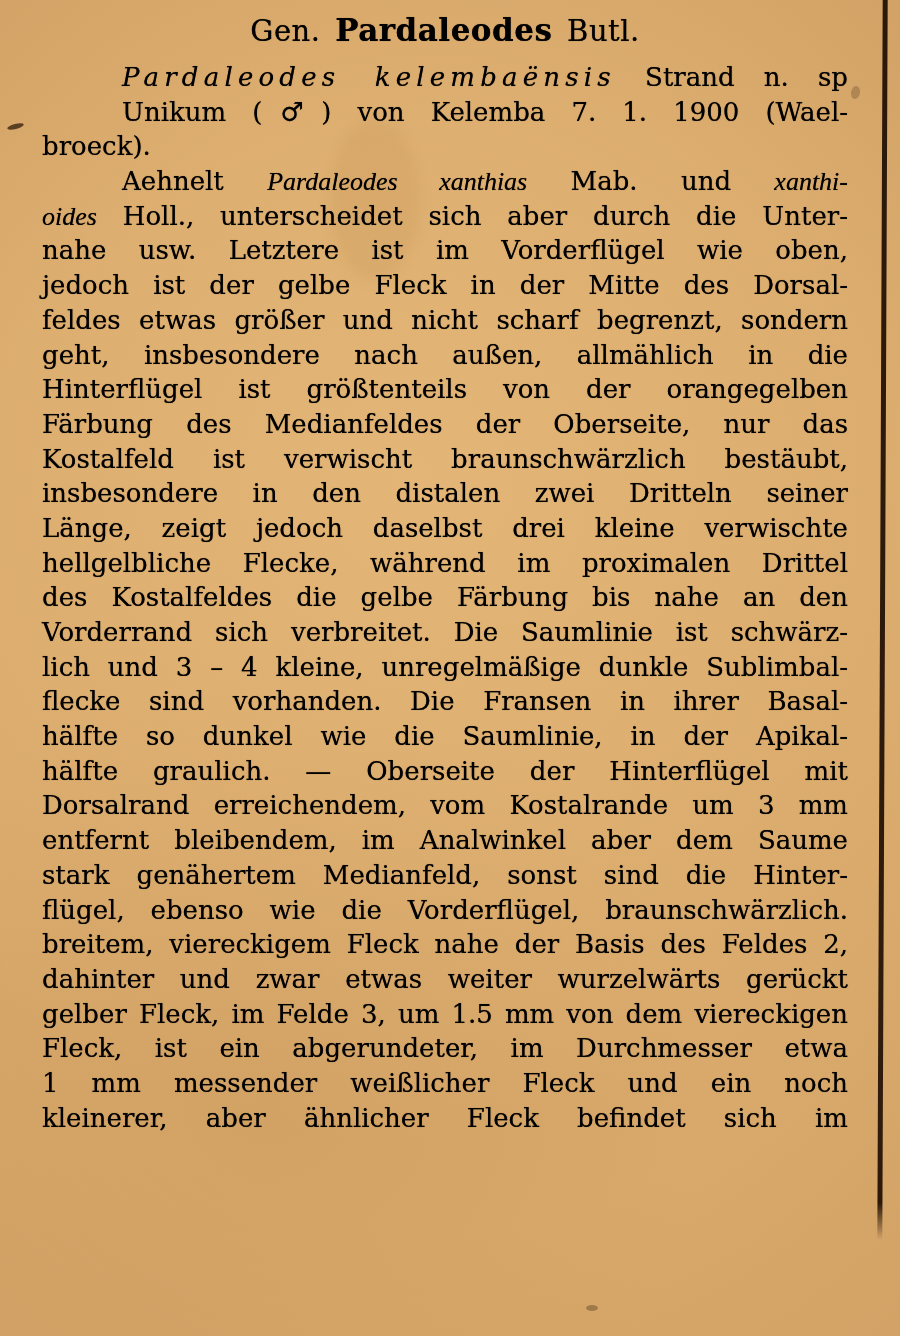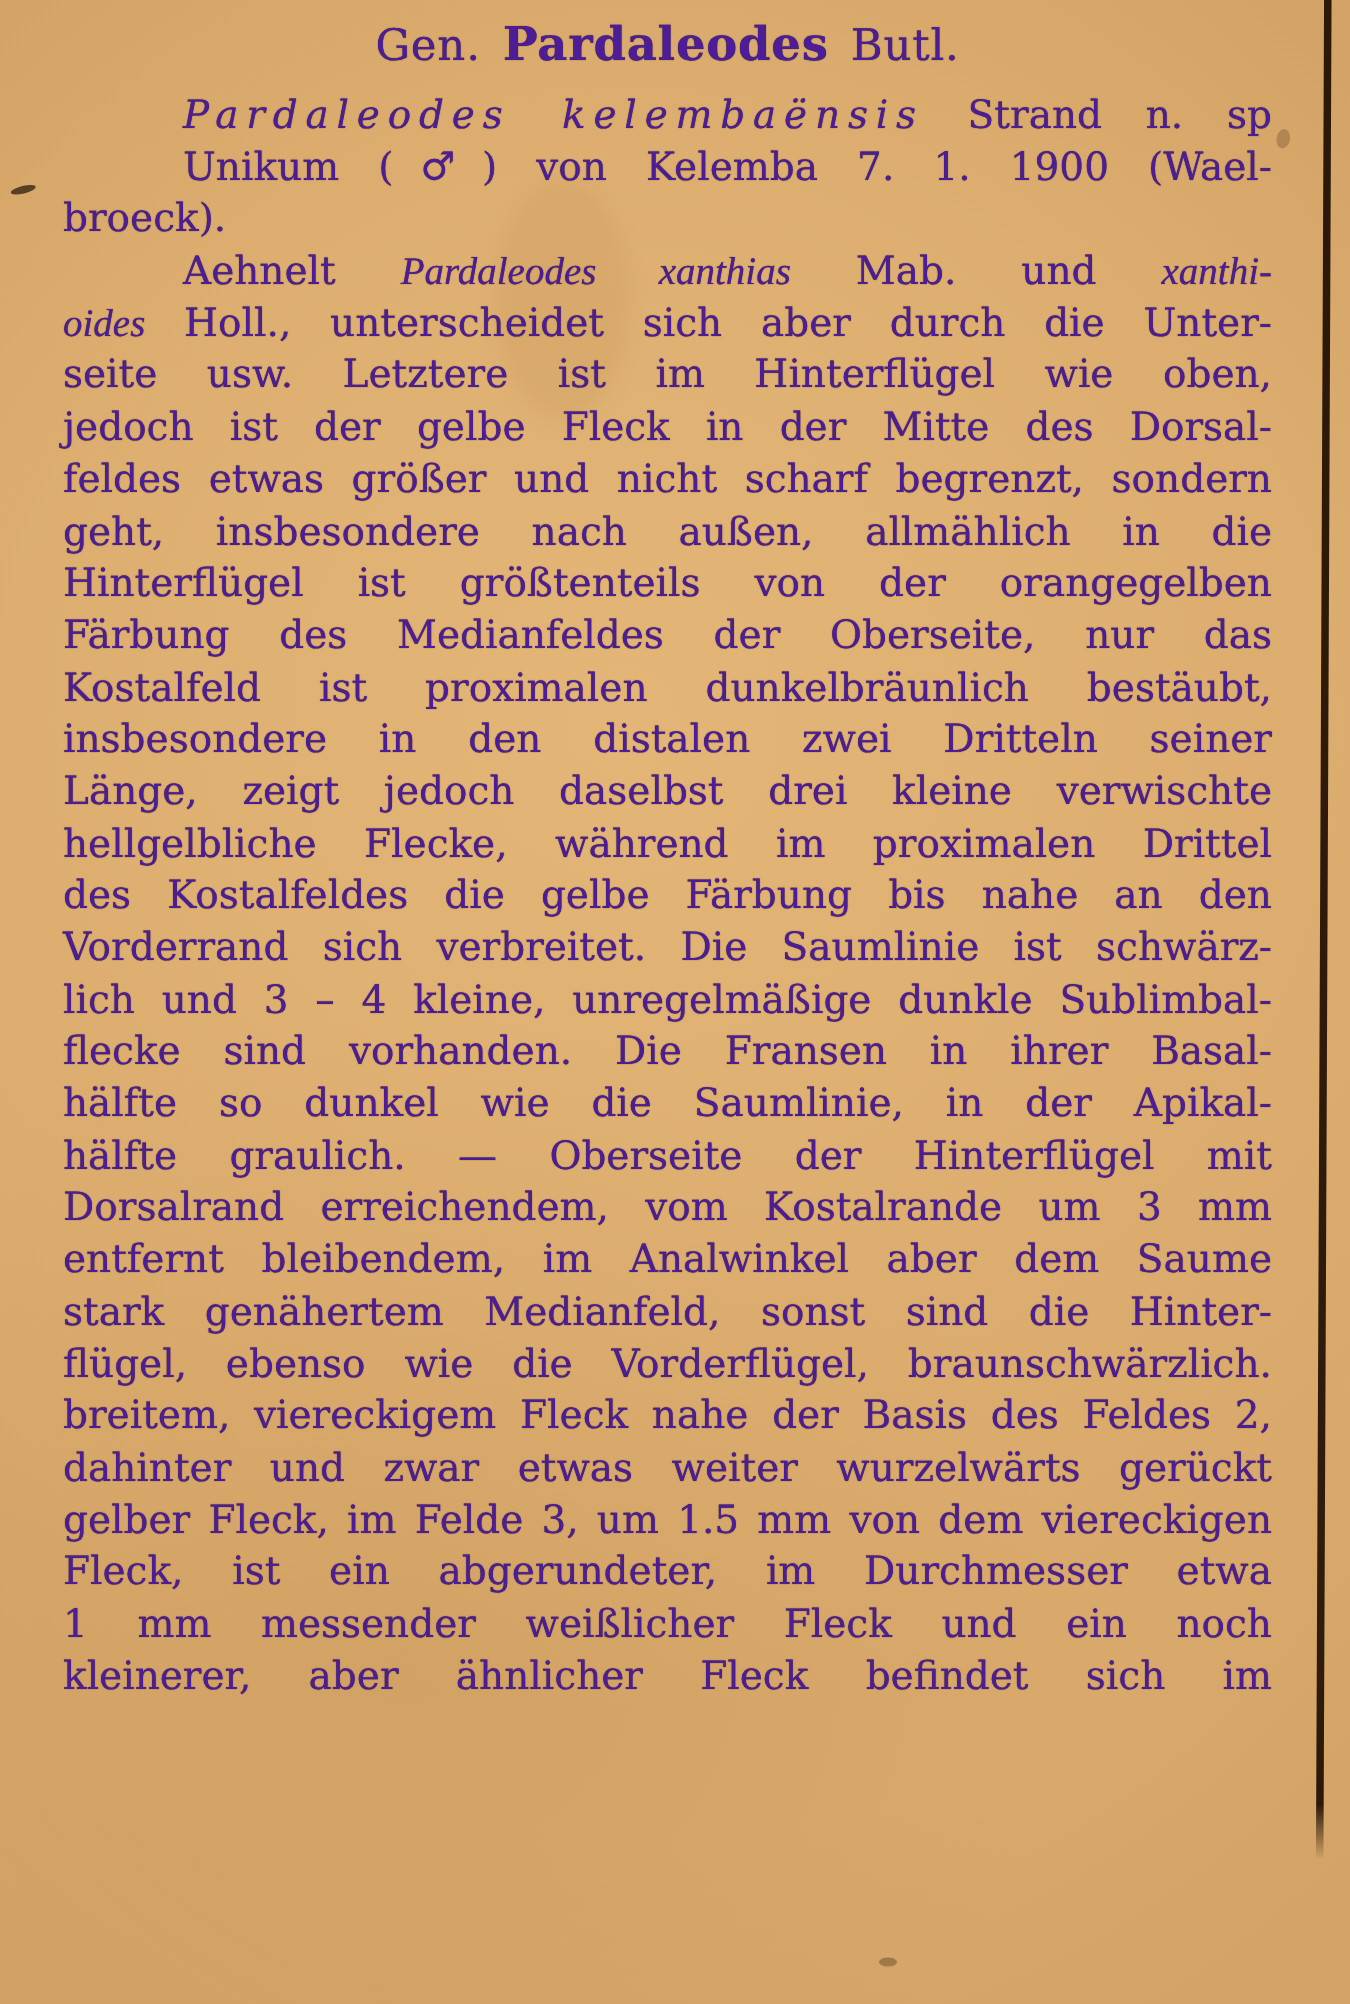--- a/index.html
+++ b/index.html
@@ -25,21 +25,21 @@
   .stain {
     position: absolute;
     border-radius: 50%;
     pointer-events: none;
   }
   .text-block {
     position: absolute;
     left: 42px;
     top: 6px;
     width: 806px;
-    color: #4c1d95;
+    color: #000000;
     font-size: 26px;
     text-shadow: 0 0 0.7px rgba(42,27,13,0.85);
   }
   .heading {
     height: 54px;
     line-height: 48px;
     text-align: center;
     font-size: 29px;
     letter-spacing: 0.5px;
     word-spacing: 5px;
@@ -87,27 +87,27 @@
 <div class="stain" style="left:330px; top:120px; width:90px; height:160px; background:rgba(170,120,60,0.12); filter:blur(6px);"></div>
 
 <div class="text-block">
   <div class="heading"><span>Gen. </span><span class="b">Pardaleodes</span><span> Butl.</span></div>
 
 <div class="line indent"><span class="is">Pardaleodes kelembaënsis</span><span> Strand n. sp</span></div>
     <div class="line indent"><span>Unikum (♂) von Kelemba 7. 1. 1900 (Wael-</span></div>
     <div class="line nojust"><span>broeck).</span></div>
     <div class="line indent"><span>Aehnelt </span><span class="i">Pardaleodes xanthias</span><span> Mab. und </span><span class="i">xanthi-</span></div>
     <div class="line"><span class="i">oides</span><span> Holl., unterscheidet sich aber durch die Unter-</span></div>
-    <div class="line"><span>seite usw. Letztere ist im Hinterflügel wie oben,</span></div>
+    <div class="line"><span>nahe usw. Letztere ist im Vorderflügel wie oben,</span></div>
     <div class="line"><span>jedoch ist der gelbe Fleck in der Mitte des Dorsal-</span></div>
     <div class="line"><span>feldes etwas größer und nicht scharf begrenzt, sondern</span></div>
     <div class="line"><span>geht, insbesondere nach außen, allmählich in die</span></div>
     <div class="line"><span>Hinterflügel ist größtenteils von der orangegelben</span></div>
     <div class="line"><span>Färbung des Medianfeldes der Oberseite, nur das</span></div>
-    <div class="line"><span>Kostalfeld ist proximalen dunkelbräunlich bestäubt,</span></div>
+    <div class="line"><span>Kostalfeld ist verwischt braunschwärzlich bestäubt,</span></div>
     <div class="line"><span>insbesondere in den distalen zwei Dritteln seiner</span></div>
     <div class="line"><span>Länge, zeigt jedoch daselbst drei kleine verwischte</span></div>
     <div class="line"><span>hellgelbliche Flecke, während im proximalen Drittel</span></div>
     <div class="line"><span>des Kostalfeldes die gelbe Färbung bis nahe an den</span></div>
     <div class="line"><span>Vorderrand sich verbreitet. Die Saumlinie ist schwärz-</span></div>
     <div class="line"><span>lich und 3 – 4 kleine, unregelmäßige dunkle Sublimbal-</span></div>
     <div class="line"><span>flecke sind vorhanden. Die Fransen in ihrer Basal-</span></div>
     <div class="line"><span>hälfte so dunkel wie die Saumlinie, in der Apikal-</span></div>
     <div class="line"><span>hälfte graulich. — Oberseite der Hinterflügel mit</span></div>
     <div class="line"><span>Dorsalrand erreichendem, vom Kostalrande um 3 mm</span></div>

